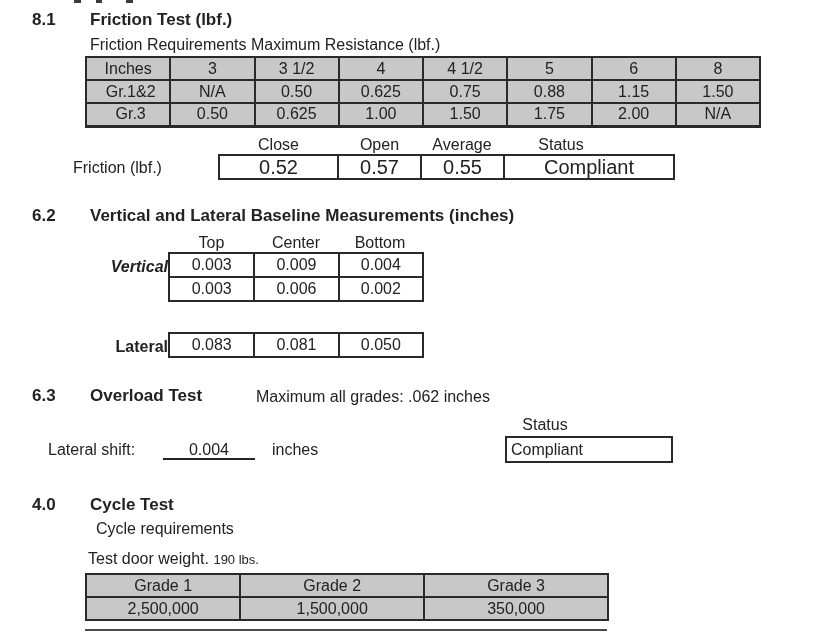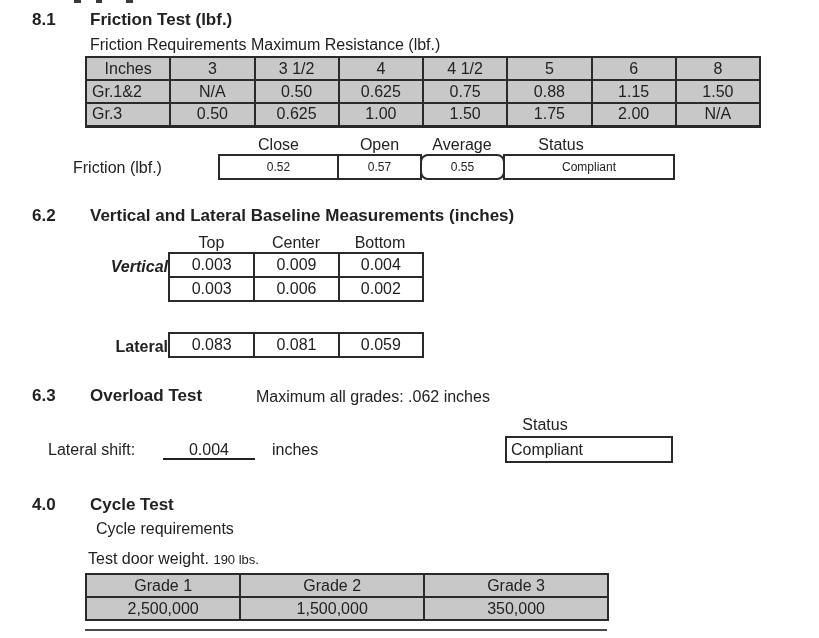--- a/index.html
+++ b/index.html
@@ -26,34 +26,34 @@
     border: 2px solid #2a2a2a;
     font-weight: normal;
     font-size: 16px;
     text-align: center;
     padding: 0;
     overflow: hidden;
     white-space: nowrap;
   }
   .t61 { width: 676px; border-bottom: 3px solid #2a2a2a; }
   .t61 td, .t61 th { height: 23px; background: #c8c8c8; }
-  .t61 .rowlbl { text-align: left; padding-left: 5px; }
+  .t61 .rowlbl { text-align: center; padding-left: 5px; }
 
   .t62 td { height: 24px; background: #ffffff; }
   .t64 { width: 524px; }
   .t64 td, .t64 th { height: 23px; background: #c8c8c8; }
 
   .rrow { display: flex; }
   .rbox {
     border: 2px solid #2a2a2a;
     background: #ffffff;
     height: 26px;
     line-height: 22px;
     text-align: center;
-    font-size: 12px;
+    font-size: 20px;
     margin-left: -2px;
   }
   .rbox:first-child { margin-left: 0; }
 
   .statusbox {
     border: 2px solid #2a2a2a;
     background: #ffffff;
     height: 27px;
     line-height: 23px;
     font-size: 16px;
@@ -119,21 +119,21 @@
 
   <div class="abs fs16 ctr" style="left:218px; top:135px; width:121px;">Close</div>
   <div class="abs fs16 ctr" style="left:337px; top:135px; width:85px;">Open</div>
   <div class="abs fs16 ctr" style="left:412px; top:135px; width:100px;">Average</div>
   <div class="abs fs16 ctr" style="left:505px; top:135px; width:112px;">Status</div>
 
   <div class="abs fs16" style="left:73px; top:158px;">Friction (lbf.)</div>
   <div class="abs rrow" style="left:218px; top:154px;">
     <div class="rbox" style="width:121px;">0.52</div>
     <div class="rbox" style="width:85px;">0.57</div>
-    <div class="rbox" style="width:85px;border-radius:8px;">0.55</div>
+    <div class="rbox" style="width:85px;">0.55</div>
     <div class="rbox" style="width:172px;">Compliant</div>
   </div>
 
   <div class="abs fs17 b" style="left:32px; top:206px;">6.2</div>
   <div class="abs fs17 b" style="left:90px; top:206px;">Vertical and Lateral Baseline Measurements (inches)</div>
 
   <div class="abs fs16 ctr" style="left:169px; top:233px; width:85px;">Top</div>
   <div class="abs fs16 ctr" style="left:254px; top:233px; width:84px;">Center</div>
   <div class="abs fs16 ctr" style="left:338px; top:233px; width:84px;">Bottom</div>
 
@@ -152,21 +152,21 @@
     </tr>
   </tbody>
     </table>
 
   <div class="abs fs16 b rt" style="left:88px; top:337px; width:80px;">Lateral</div>
   <table class="abs gridtbl t62" style="left:168px; top:332px; width:256px;">
     <tbody>
         <tr>
       <td style="width:85px;">0.083</td>
       <td style="width:84px;">0.081</td>
-      <td style="width:84px;">0.059</td>
+      <td style="width:84px;">0.050</td>
     </tr>
   </tbody>
     </table>
 
   <div class="abs fs17 b" style="left:32px; top:386px;">6.3</div>
   <div class="abs fs17 b" style="left:90px; top:386px;">Overload Test</div>
   <div class="abs fs16" style="left:256px; top:387px;">Maximum all grades: .062 inches</div>
 
   <div class="abs fs16 ctr" style="left:505px; top:415px; width:80px;">Status</div>
   <div class="abs statusbox" style="left:505px; top:436px; width:168px;">Compliant</div>

